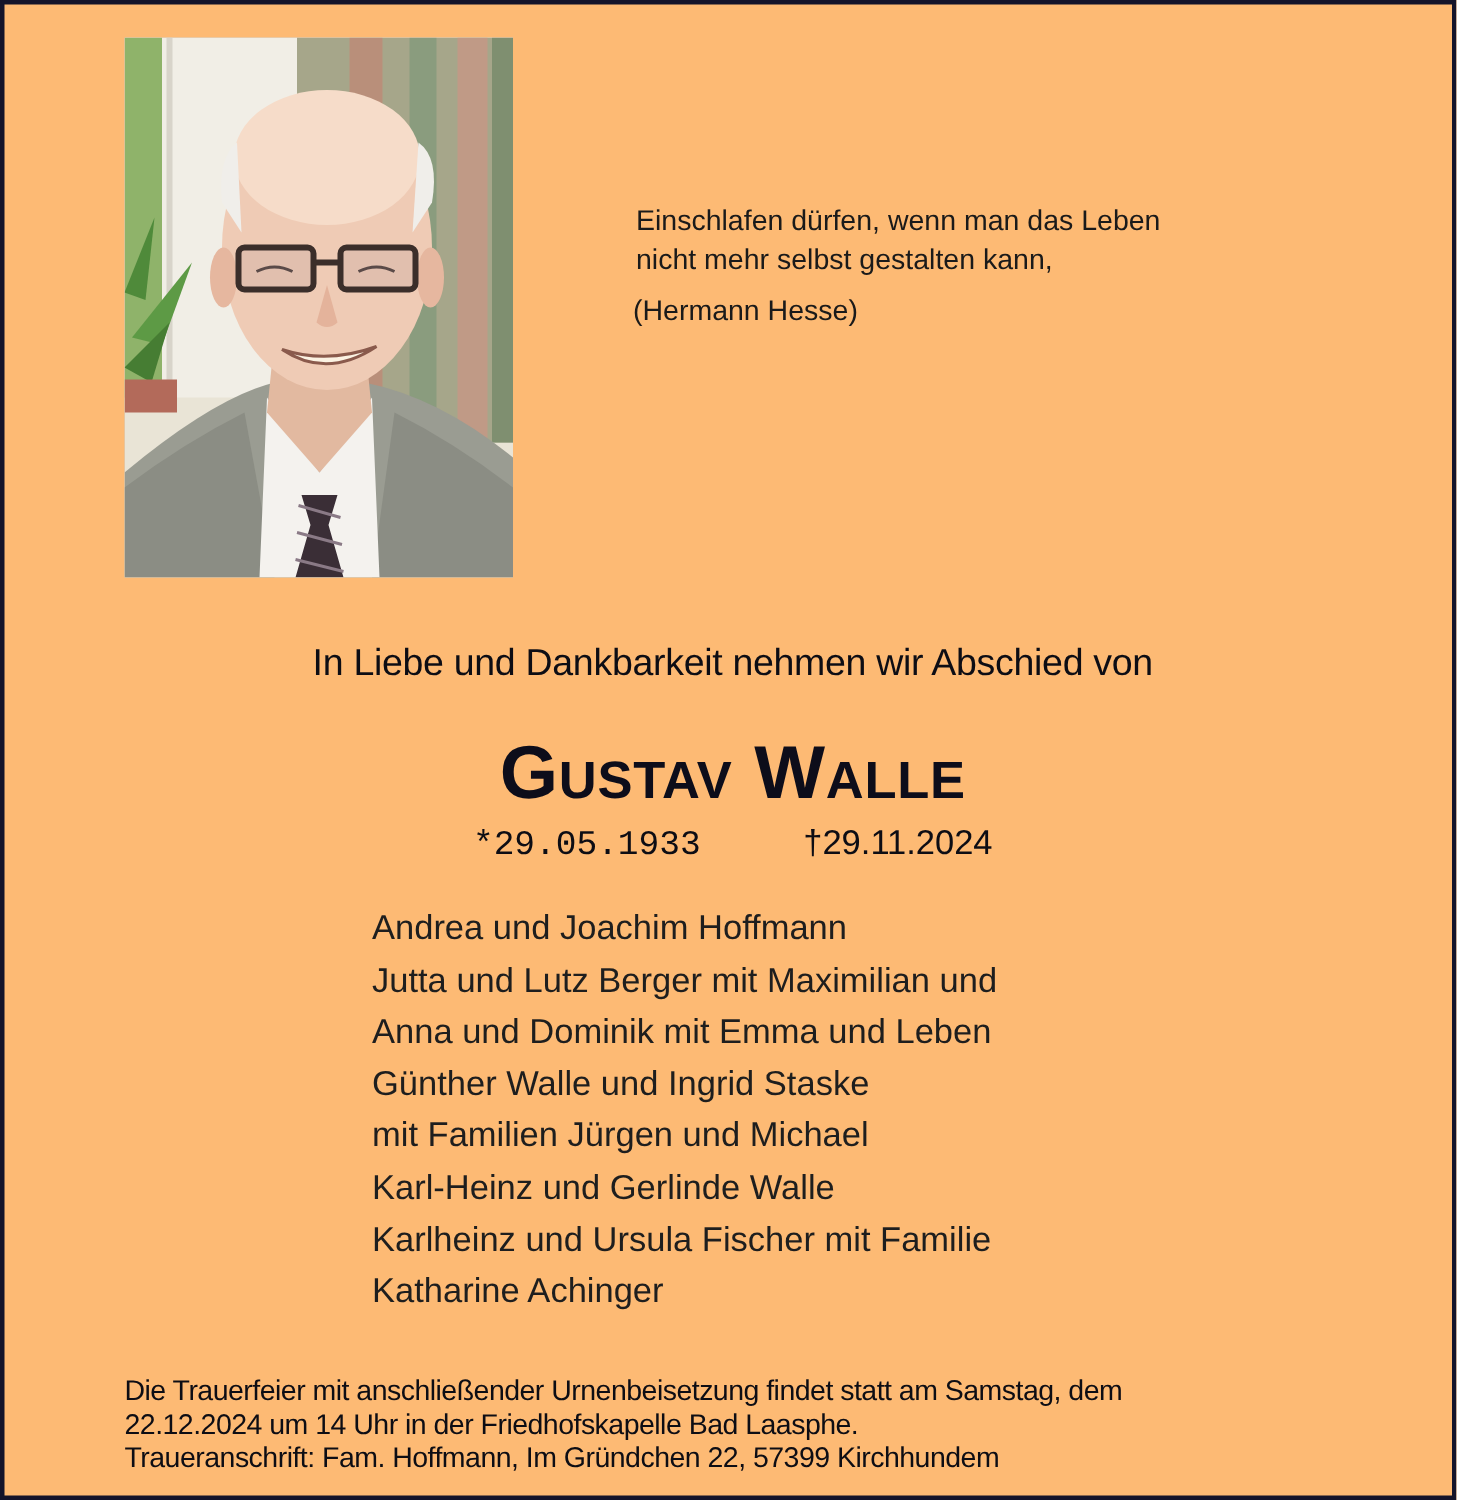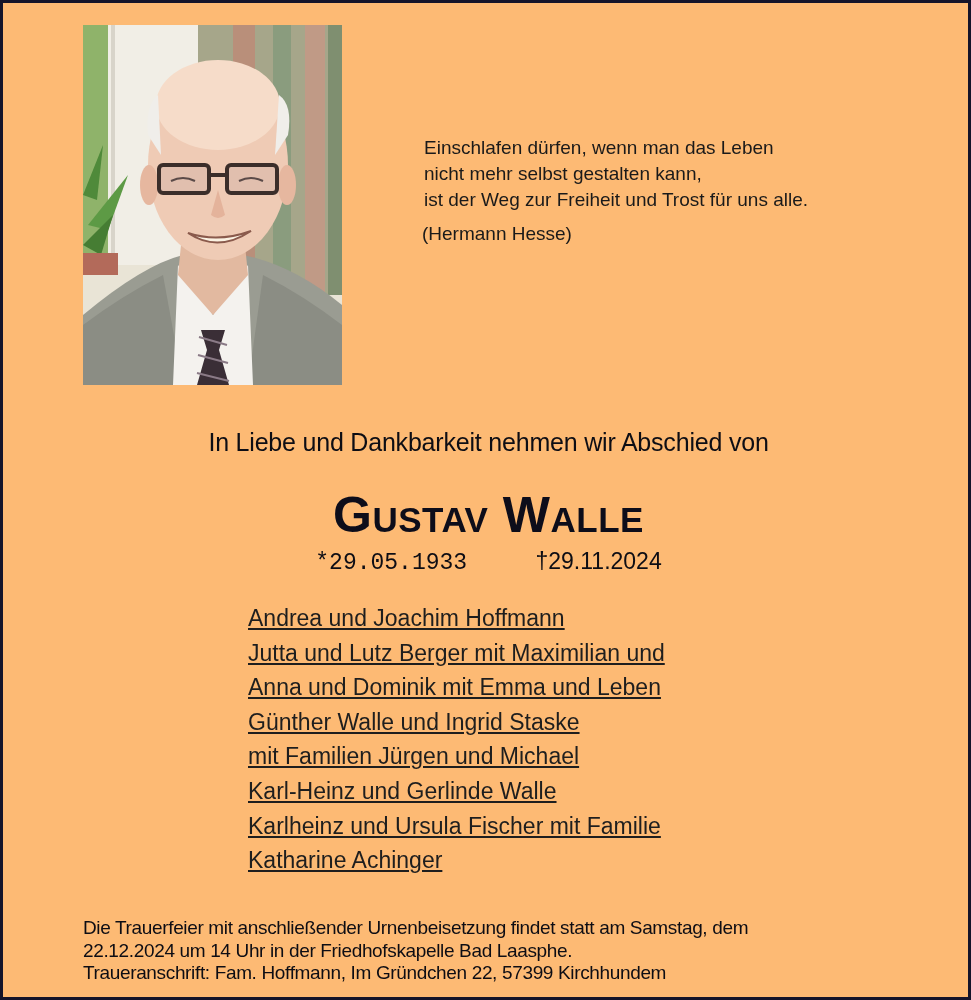--- a/index.html
+++ b/index.html
@@ -35,21 +35,21 @@
     position: absolute; left: 0; top: 545px; width: 971px; text-align: center;
     font-family: "Liberation Sans", sans-serif; font-size: 23px; color: #0d0d14;
   }
   .dates span { display: inline-block; }
   .dates .birth { margin-right: 62px; font-family: Liberation Mono, monospace; }
   .family {
     position: absolute; left: 245px; top: 598px;
     font-family: "Liberation Sans", sans-serif; font-size: 23px; line-height: 34.6px;
     color: #1e1e1e;
   }
-  .family .member { display: block; white-space: nowrap; text-decoration: underline; }
+  .family .member { display: block; white-space: nowrap; }
   .footer {
     position: absolute; left: 80px; top: 914px;
     font-family: "Liberation Sans", sans-serif; font-size: 19px; line-height: 22.5px;
     color: #0d0d14; letter-spacing: -0.35px;
   }
   .footer .fline { display: block; white-space: nowrap; }
 </style>
 </head>
 <body>
 
@@ -102,21 +102,20 @@
 
       <path d="M135 165 L128 190 Q135 196 142 190 Z" fill="#e4b39b"></path>
 
       <path d="M105 208 Q135 228 168 206 Q135 218 105 208 Z" fill="#fbf2e2" stroke="#8a5a4c" stroke-width="2"></path>
     </svg>
   </div>
 
   <div class="quote">
     <span class="line">Einschlafen dürfen, wenn man das Leben</span>
     <span class="line">nicht mehr selbst gestalten kann,</span>
-    <span class="line">ist der Weg zur Freiheit und Trost für uns alle.</span>
     <span class="author">(Hermann Hesse)</span>
   </div>
 
   <div class="intro">In Liebe und Dankbarkeit nehmen wir Abschied von</div>
 
   <div class="name">Gustav Walle</div>
 
   <div class="dates">
     <span class="birth">*29.05.1933</span>
     <span class="death">†29.11.2024</span>

